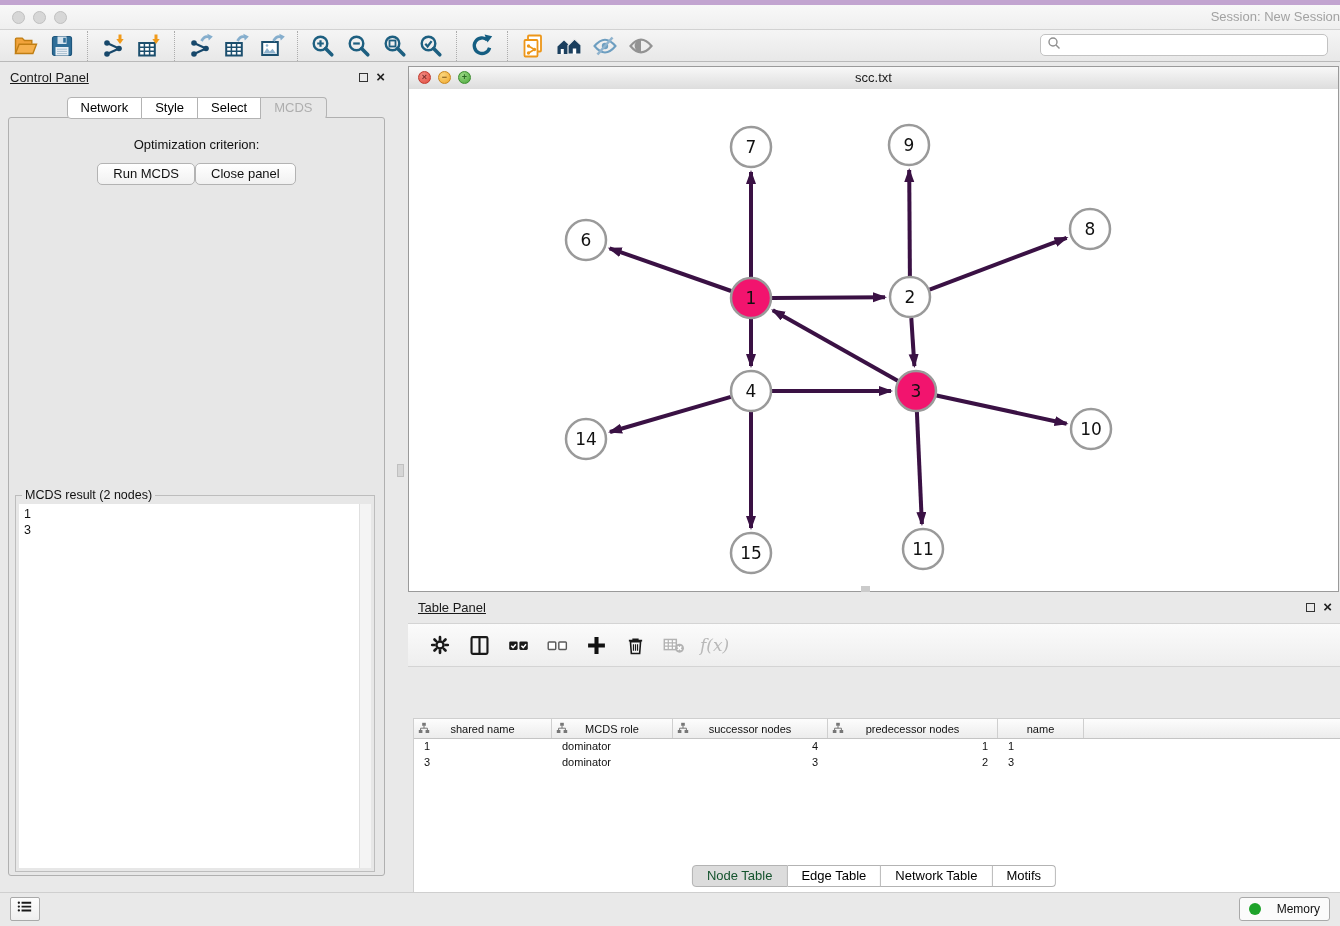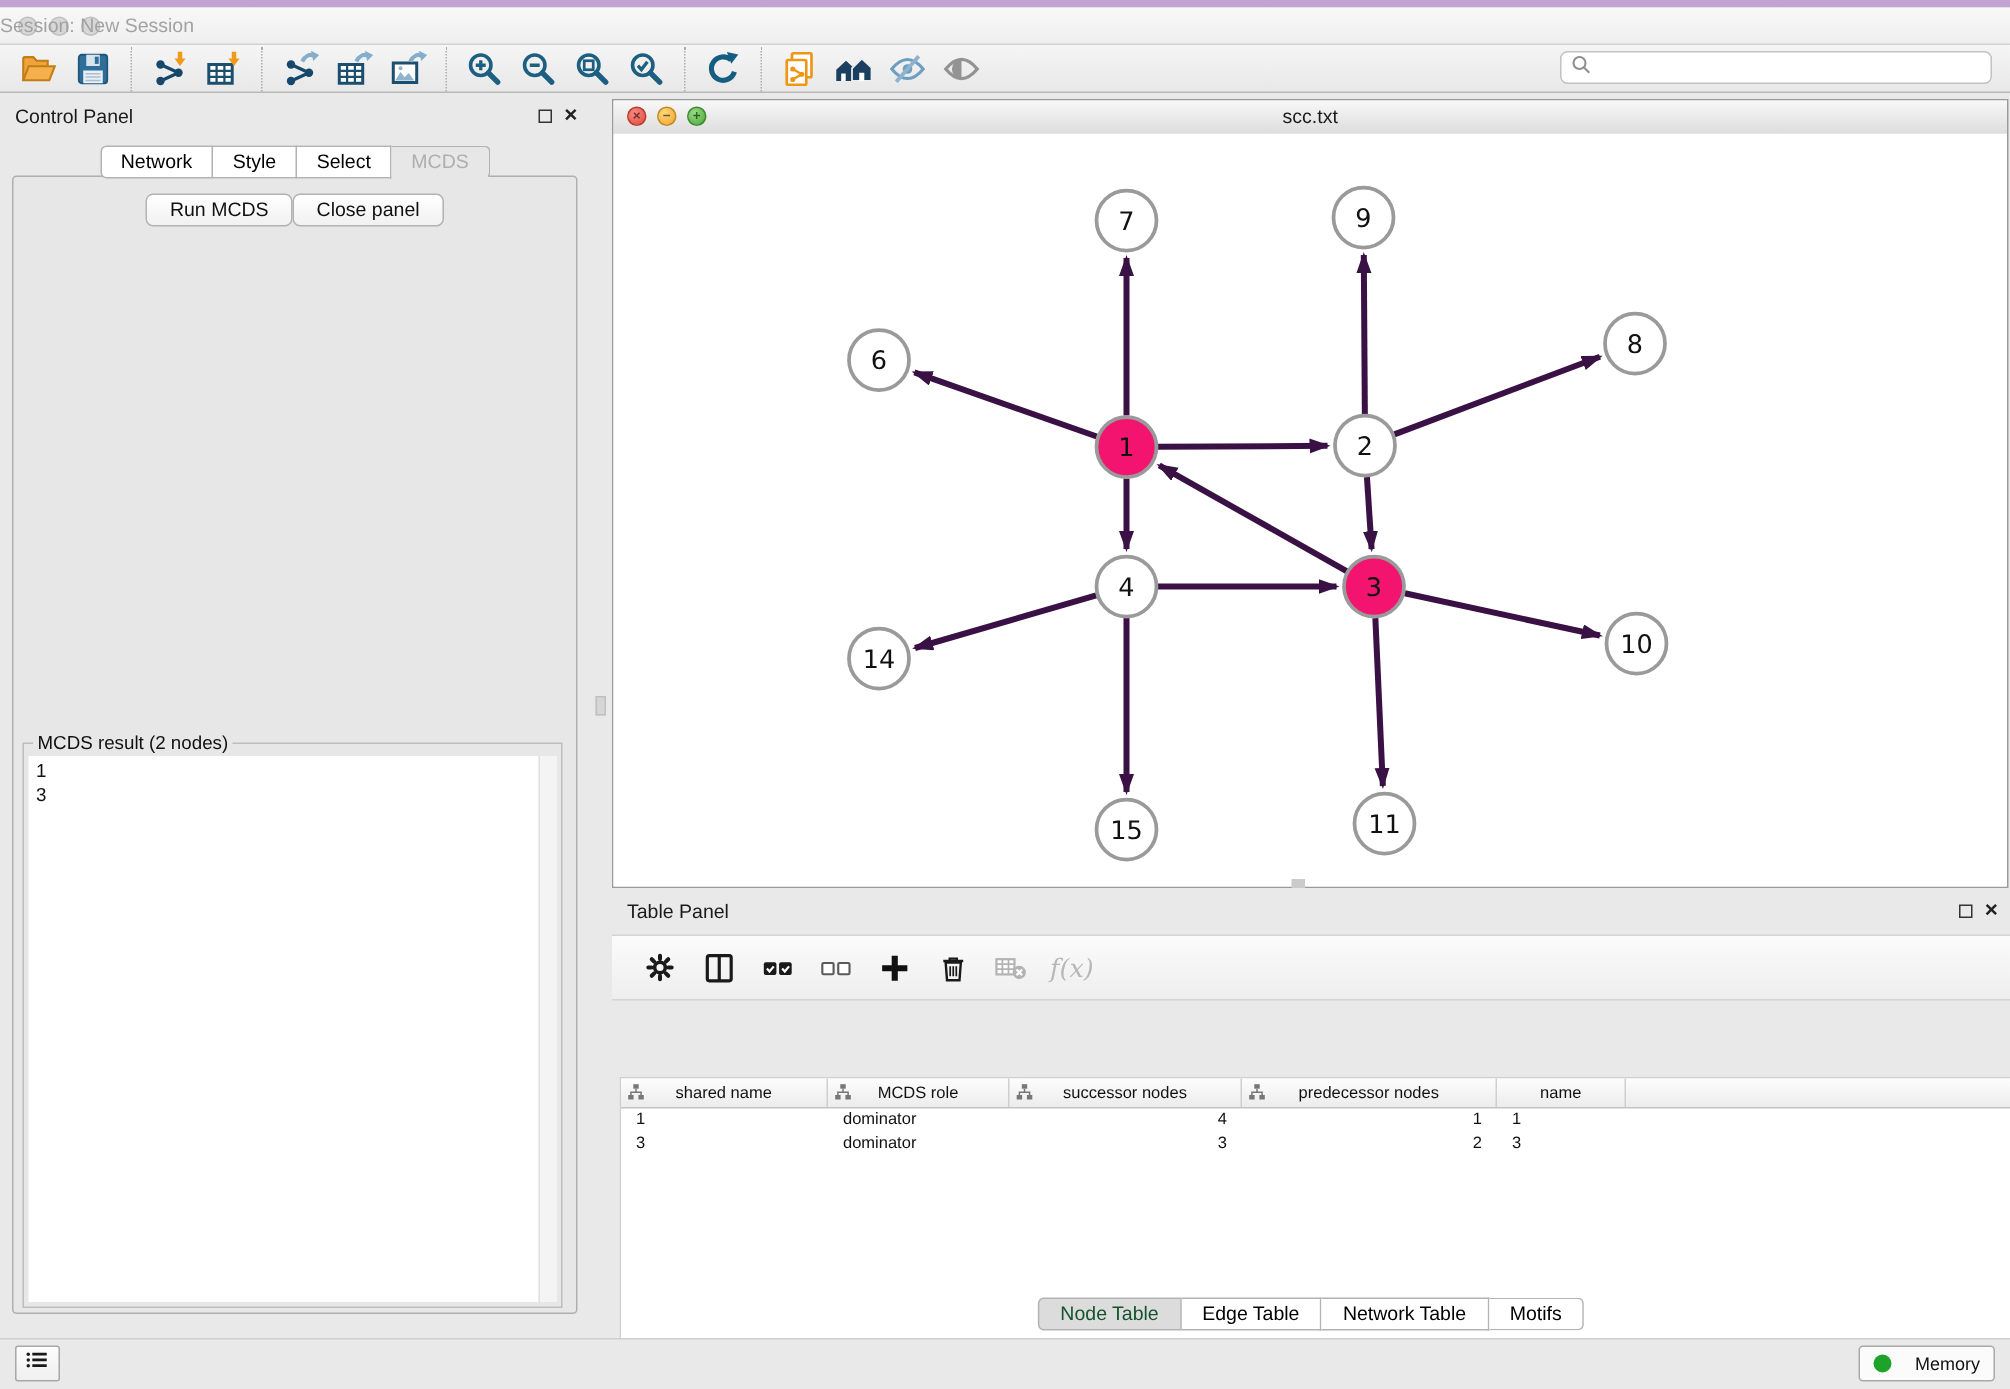--- a/index.html
+++ b/index.html
@@ -8,33 +8,33 @@
     font-family:"Liberation Sans",sans-serif;background:#e9e9e9;
     -webkit-font-smoothing:antialiased;
   }
   
   .desktop-strip{position:absolute;left:0;top:0;width:100%;height:5px;background:#c2a4d0;}
   .titlebar{position:absolute;left:0;top:5px;width:100%;height:24px;
     background:linear-gradient(#f8f8f8,#efefef);border-bottom:1px solid #d2d2d2;}
   .traffic-inactive{position:absolute;top:6px;width:13px;height:13px;border-radius:50%;
     background:#d7d7d7;border:1px solid #c0c0c0;box-sizing:border-box;}
   .win-title{position:absolute;left:0;right:0;top:0;height:24px;line-height:24px;
-    text-align:left;font-size:13px;color:#a2a2a2;}
+    text-align:right;font-size:13px;color:#a2a2a2;padding-left:20px;}
   .main-toolbar{position:absolute;left:0;top:30px;width:100%;height:32px;
     background:linear-gradient(#f5f5f5,#e8e8e8);border-bottom:1px solid #b9b9b9;
     display:flex;align-items:center;padding-left:8px;box-sizing:border-box;}
   .tb-icon{width:36px;height:28px;display:flex;align-items:center;justify-content:center;}
   .tb-sep{width:0;height:30px;border-left:1px dotted #acacac;margin:0 7px;}
   .search-box{position:absolute;right:12px;top:34px;width:288px;height:22px;background:#fff;
     border:1px solid #c2c2c2;border-radius:5px;display:flex;align-items:center;padding-left:6px;box-sizing:border-box;}
   .search-box input{border:none;outline:none;flex:1;font-size:12px;height:16px;background:transparent;}
   
   .cp{position:absolute;left:0;top:66px;width:393px;height:820px;}
   .panel-head{position:relative;height:26px;}
-  .panel-title{position:absolute;left:10px;top:0;line-height:24px;font-size:13px;color:#1a1a1a;}
+  .panel-title{position:absolute;left:10px;top:0;line-height:24px;font-size:13px;color:#1a1a1a;text-decoration:underline;}
   .mini-icons{position:absolute;right:8px;top:5px;display:flex;align-items:center;gap:8px;}
   .mini-float{width:9px;height:9px;border:1.5px solid #333;display:inline-block;box-sizing:border-box;background:transparent;}
   .mini-close{font-size:15px;font-weight:bold;color:#222;line-height:12px;}
   .cp-tabs{position:absolute;top:31px;left:50%;transform:translateX(-50%);display:flex;z-index:3;}
   .ctab{height:20px;line-height:20px;padding:0 13px;font-size:13px;background:#fff;color:#000;
     border:1px solid #b3b3b3;border-left:none;white-space:nowrap;}
   .ctab:first-child{border-left:1px solid #b3b3b3;border-radius:4px 0 0 4px;}
   .ctab:last-child{border-radius:0 4px 4px 0;}
   .ctab.active{background:#e7e7e7;color:#aeaeae;border-bottom-color:#e7e7e7;}
   .cp-body{position:absolute;left:8px;top:51px;width:377px;height:759px;background:#e7e7e7;
@@ -257,20 +257,21 @@
       <span class="mini-close">×</span>
     </span>
   </div>
   <div class="cp-tabs">
       <div class="ctab">Network</div>
       <div class="ctab">Style</div>
       <div class="ctab">Select</div>
       <div class="ctab active">MCDS</div>
     </div>
   <div class="cp-body">
+    <div class="opt-label">Optimization criterion:</div>
     <div class="btn-row">
       <button class="btn">Run MCDS</button>
       <button class="btn">Close panel</button>
     </div>
     <div class="result-group">
       <span class="result-label">MCDS result (2 nodes)</span>
       <div class="result-area">
         <div class="result-text" id="result-text">1
 3</div>
         <div class="result-scroll"></div>

